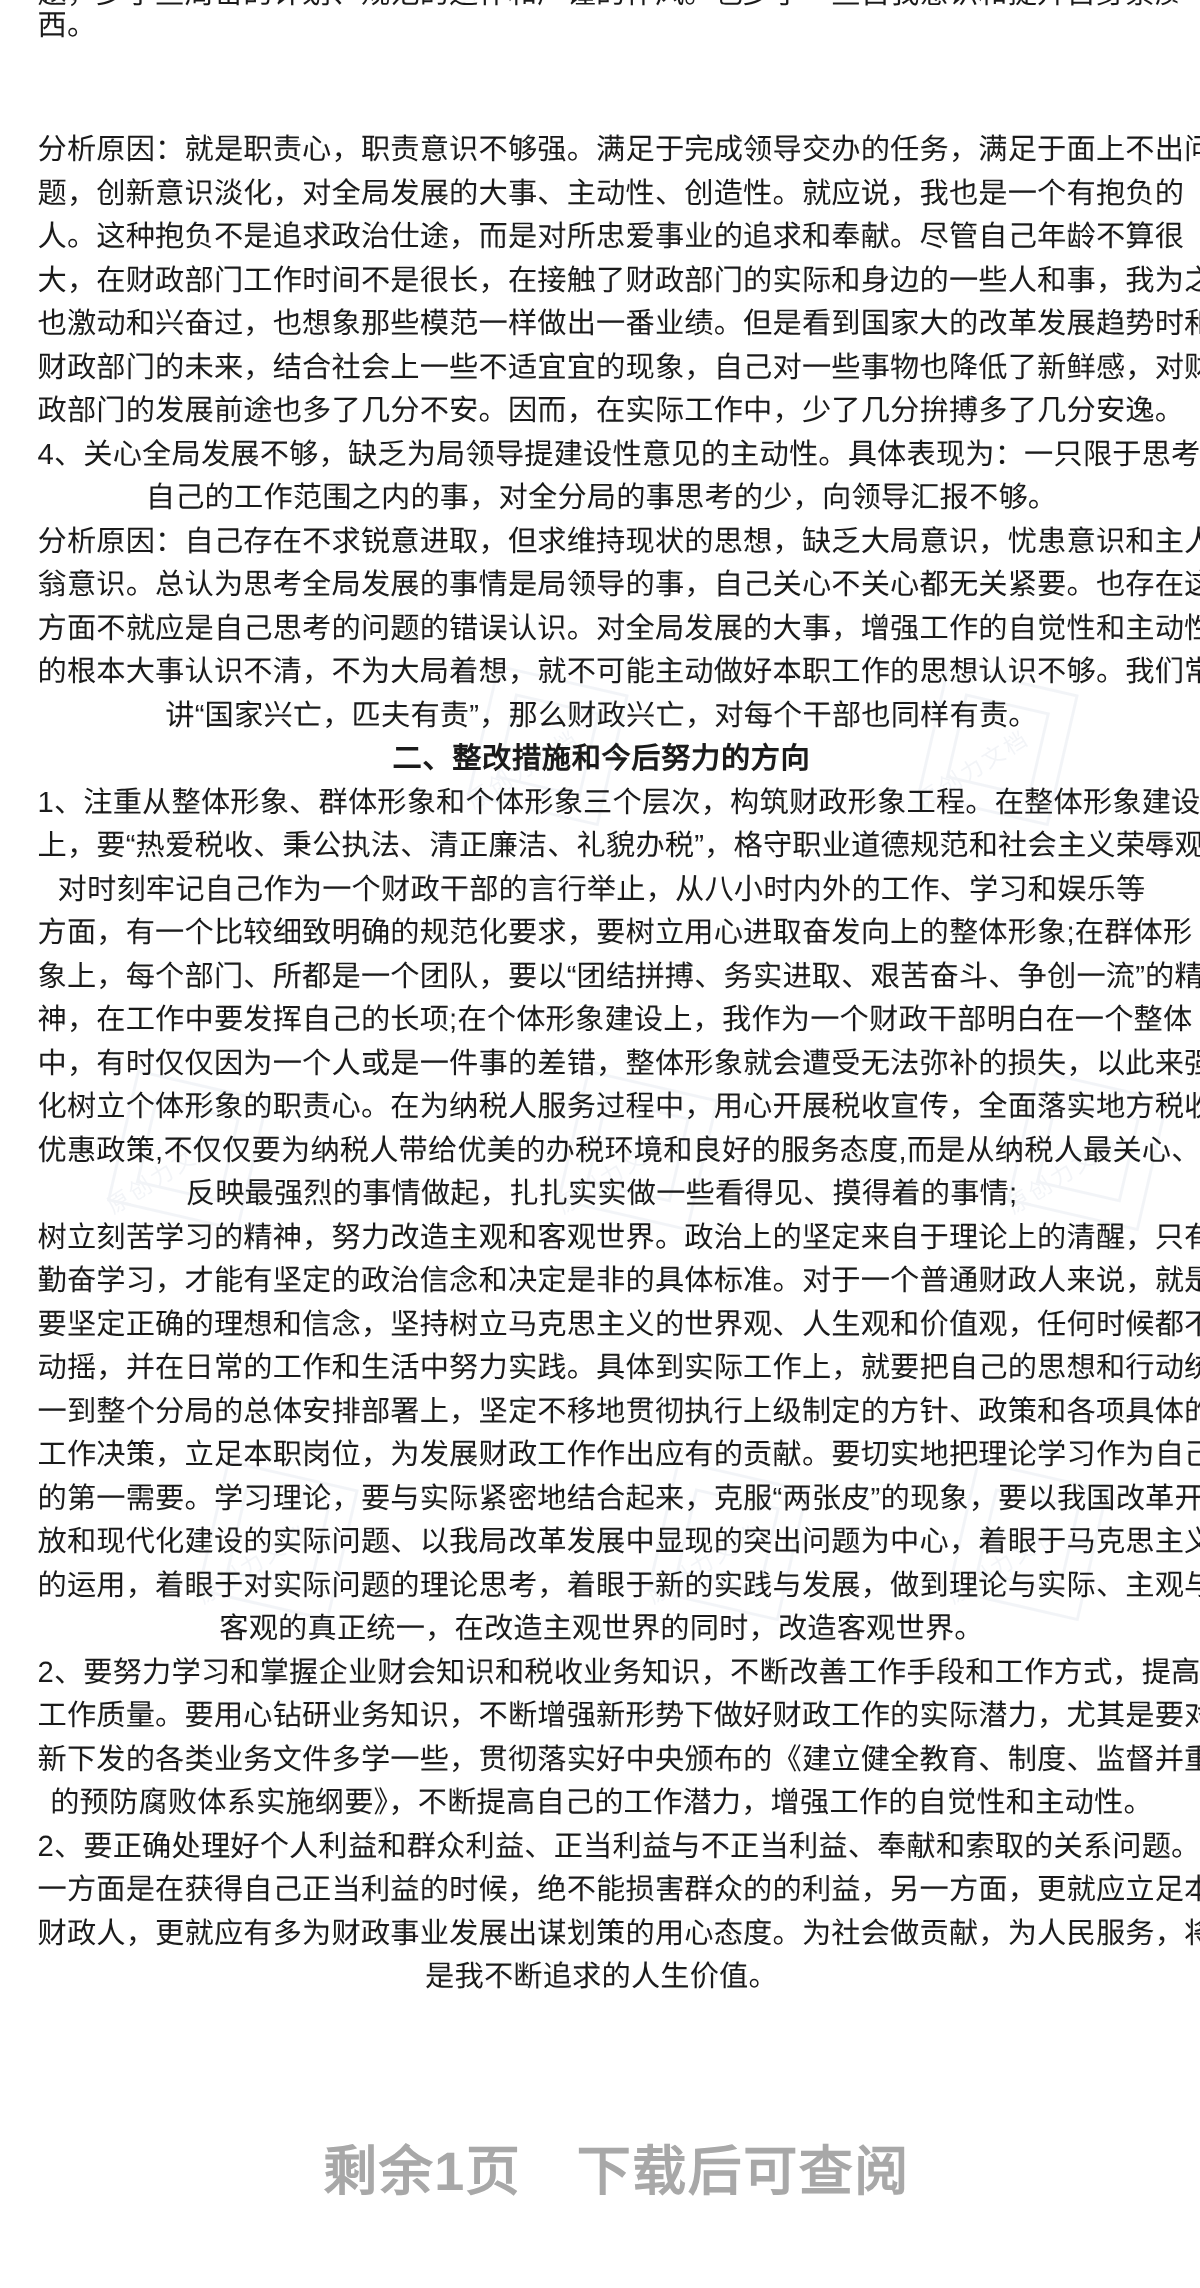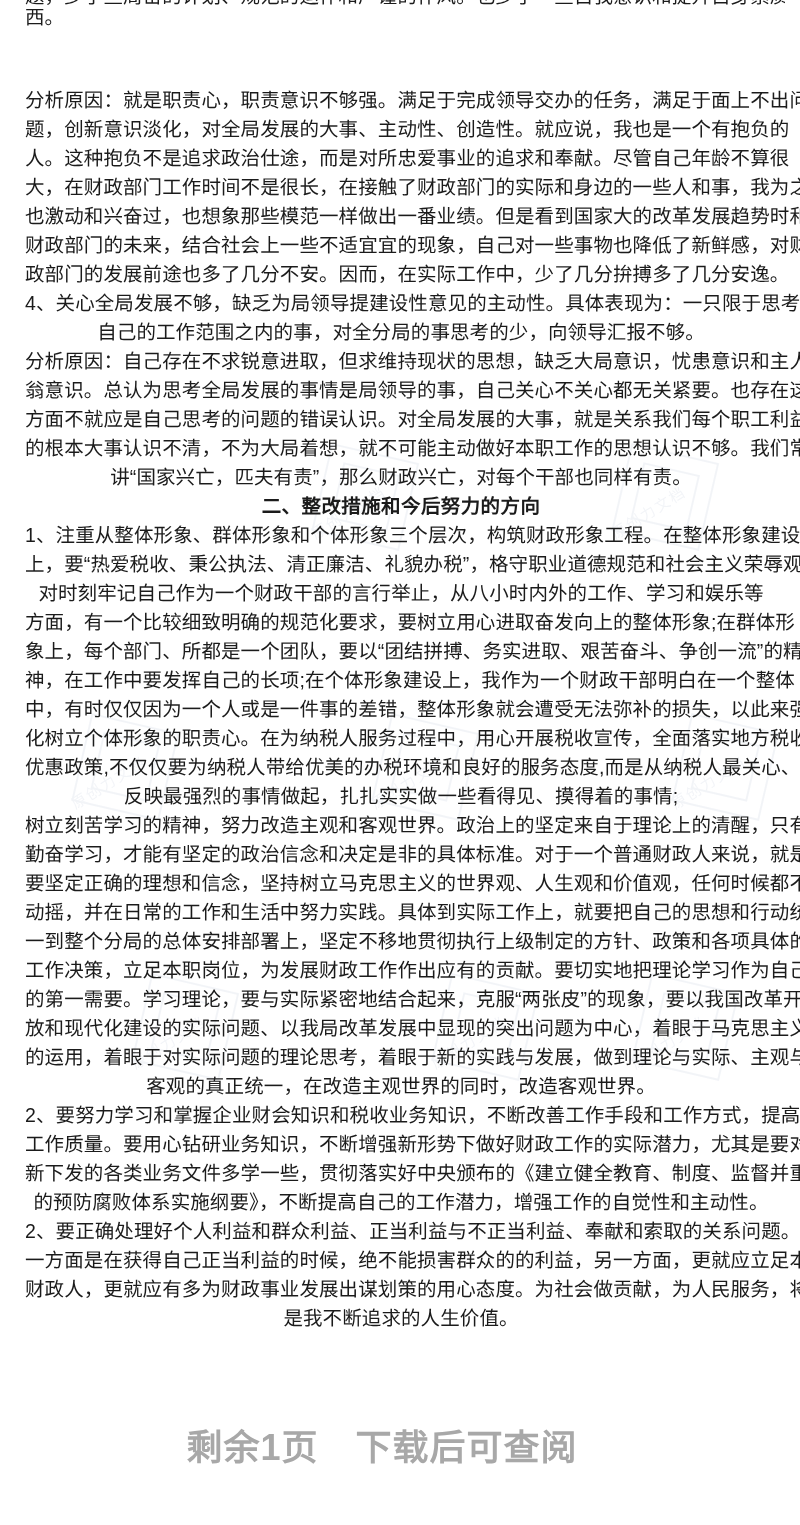--- a/index.html
+++ b/index.html
@@ -110,20 +110,21 @@
   }
 
   
   .bottom-banner {
     position: absolute;
     left: 0;
     top: 1424px;
     width: 764px;
     text-align: center;
     z-index: 3;
+    padding-left: 29px;
   }
   .bottom-banner .bb-text {
     display: inline-block;
     font-size: 36px;
     font-weight: bold;
     color: #a8a8a8;
     letter-spacing: 1px;
     line-height: 48px;
     white-space: pre;
   }
@@ -185,21 +186,21 @@
         <div class="line">财政部门的未来，结合社会上一些不适宜宜的现象，自己对一些事物也降低了新鲜感，对财</div>
         <div class="line">政部门的发展前途也多了几分不安。因而，在实际工作中，少了几分拚搏多了几分安逸。</div>
       </div>
       <div class="blk-para">
         <div class="line">4、关心全局发展不够，缺乏为局领导提建设性意见的主动性。具体表现为：一只限于思考</div>
         <div class="line">自己的工作范围之内的事，对全分局的事思考的少，向领导汇报不够。</div>
       </div>
       <div class="blk-para">
         <div class="line">分析原因：自己存在不求锐意进取，但求维持现状的思想，缺乏大局意识，忧患意识和主人</div>
         <div class="line">翁意识。总认为思考全局发展的事情是局领导的事，自己关心不关心都无关紧要。也存在这</div>
-        <div class="line">方面不就应是自己思考的问题的错误认识。对全局发展的大事，就是关系我们每个职工利益</div>
+        <div class="line">方面不就应是自己思考的问题的错误认识。对全局发展的大事，增强工作的自觉性和主动性</div>
         <div class="line">的根本大事认识不清，不为大局着想，就不可能主动做好本职工作的思想认识不够。我们常</div>
         <div class="line">讲“国家兴亡，匹夫有责”，那么财政兴亡，对每个干部也同样有责。</div>
       </div>
       <div class="blk-para">
         <div class="line bold">二、整改措施和今后努力的方向</div>
       </div>
       <div class="blk-para">
         <div class="line">1、注重从整体形象、群体形象和个体形象三个层次，构筑财政形象工程。在整体形象建设</div>
         <div class="line">上，要“热爱税收、秉公执法、清正廉洁、礼貌办税”，格守职业道德规范和社会主义荣辱观，</div>
         <div class="line">对时刻牢记自己作为一个财政干部的言行举止，从八小时内外的工作、学习和娱乐等</div>

